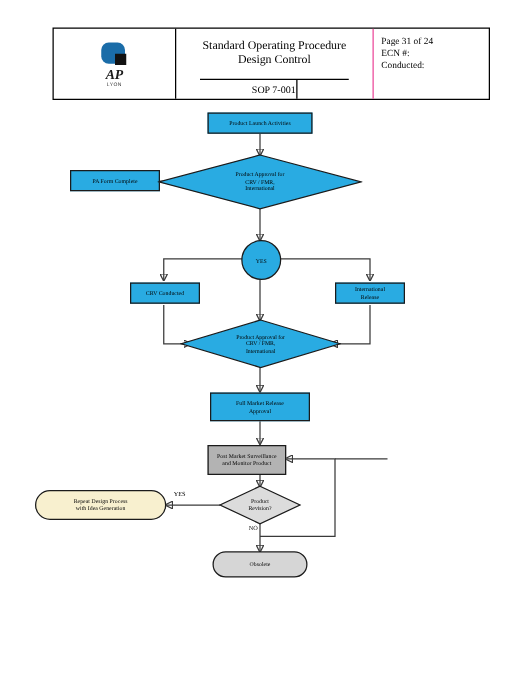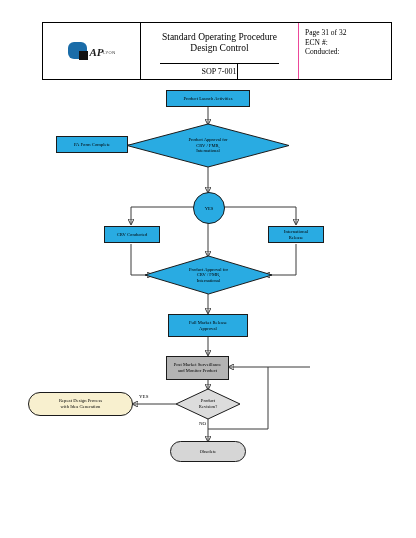--- a/index.html
+++ b/index.html
@@ -25,21 +25,21 @@
     height: 58px;
     border: 1px solid #000;
     box-sizing: border-box;
     display: flex;
   }
   .hdr-logo-cell {
     width: 98px;
     border-right: 1px solid #000;
     box-sizing: border-box;
     display: flex;
-    flex-direction: row;
+    flex-direction: column;
     align-items: center;
     justify-content: center;
     padding-top: 2px;
   }
   .logo-mark {
     position: relative;
     width: 22px;
     height: 20px;
     margin-bottom: 1px;
   }
@@ -227,21 +227,21 @@
     <div class="hdr-title">
       <div>Standard Operating Procedure</div>
       <div>Design Control</div>
     </div>
     <div class="hdr-subrow">
       <div class="hdr-sop">SOP 7-001</div>
     </div>
   </div>
 
   <div class="hdr-right-cell">
-    <div>Page  31 of 32</div>
+    <div>Page  31 of 24</div>
     <div>ECN #:</div>
     <div>Conducted:</div>
   </div>
 </div>
 
 <div class="flow">
 
   <svg class="lines" viewBox="0 0 416 538">
     <defs>
       <marker id="ah" markerWidth="6" markerHeight="6" refX="5" refY="3" orient="auto">

